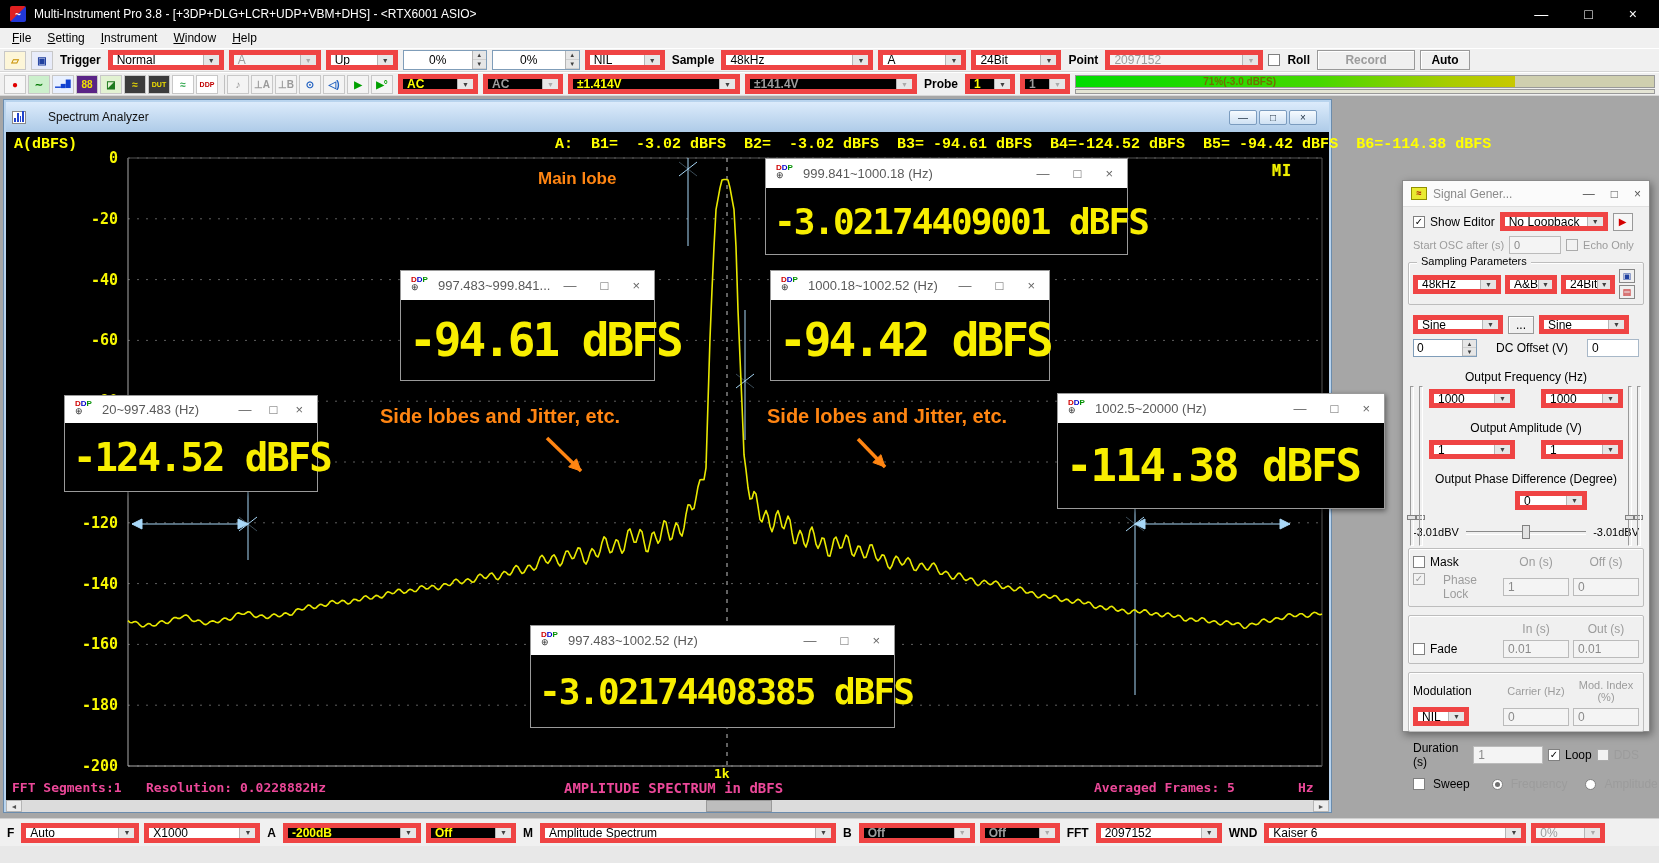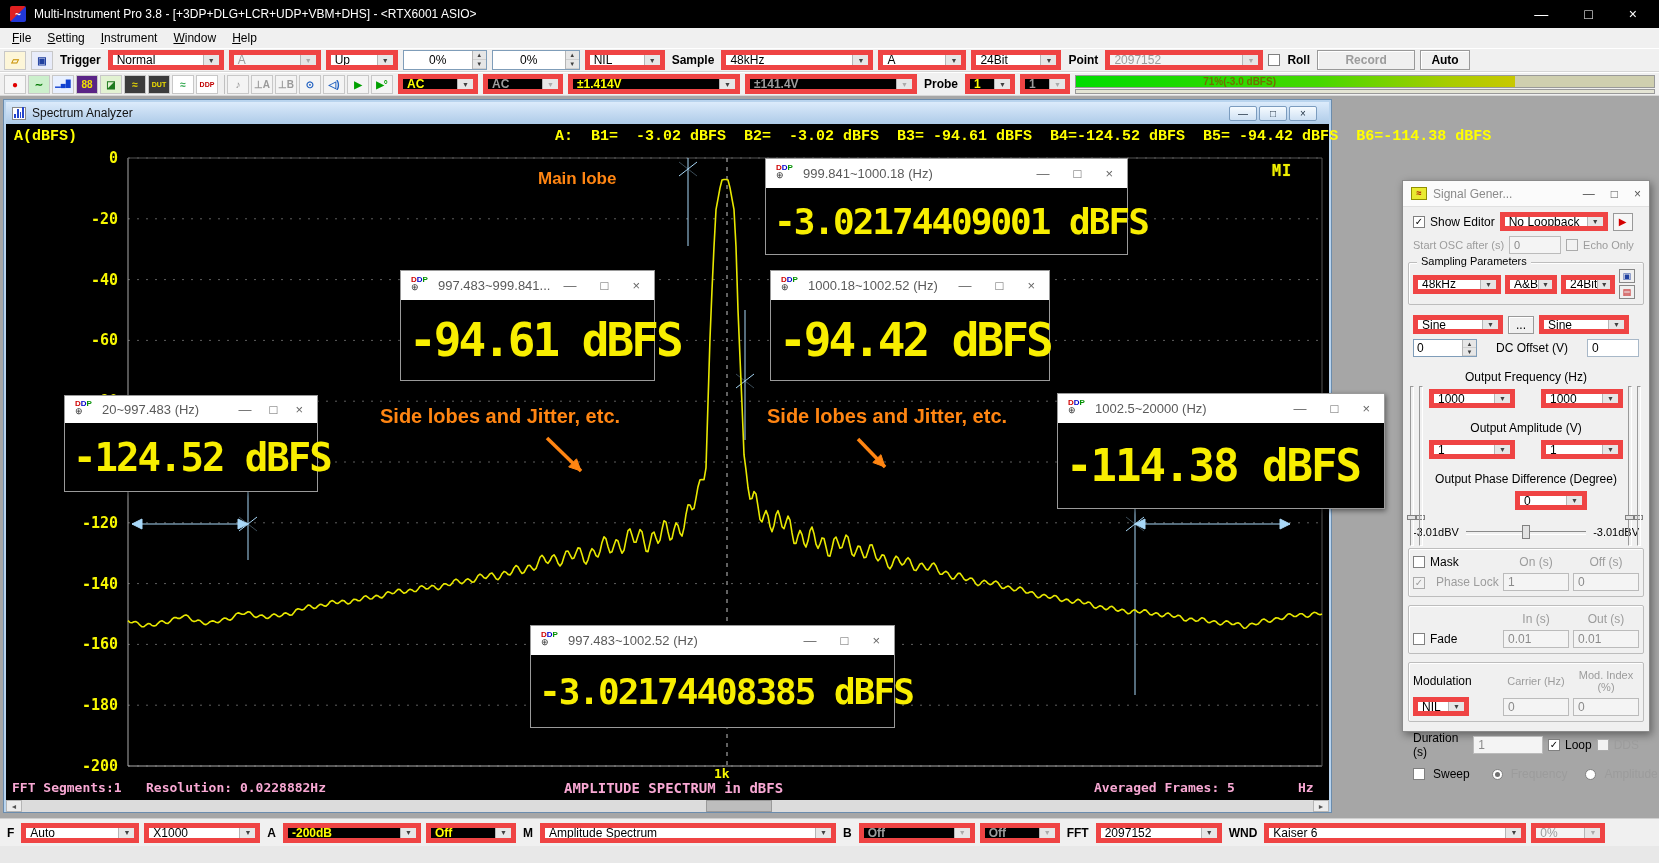--- a/index.html
+++ b/index.html
@@ -49,35 +49,35 @@
     justify-content:center;font-size:10px;font-weight:bold;overflow:hidden;background:#f4f4f4;flex:none}
   .tsep{width:5px;height:19px;border-right:1px solid #c0c0c0;flex:none}
   .meter{flex:1;height:13px;background:#cfcfaf;border:1px solid #999;position:relative;margin-top:-5px}
   .meter-fill{height:100%;background:linear-gradient(90deg,#00dc00 0%,#45d800 55%,#a8cc00 85%,#c8c800 100%)}
   .meter-text{position:absolute;left:22%;top:0;font-size:10px;font-weight:bold;color:#6f6f00;line-height:12px}
   .meter-sub{position:absolute;left:-1px;top:13px;width:calc(100% + 2px);height:5px;background:#e4e4d4;border:1px solid #999}
   
   .mdi{position:absolute;left:0;top:96px;width:1659px;height:722px;background:#a6a6a6;overflow:hidden}
   .sa-window{position:absolute;left:4px;top:4px;width:1327px;height:712px;background:#000;
     border:2px solid #b9d4ee;box-shadow:0 0 0 1px #6b8cad}
-  .sa-title{height:22px;background:linear-gradient(#dcebfb,#aecbe8);display:flex;align-items:center;
-    padding:0 6px;gap:6px;color:#111}
+  .sa-title{height:30px;background:linear-gradient(#dcebfb,#aecbe8);display:flex;align-items:center;
+    padding:0 6px;gap:22px;color:#111}
   .sa-title-icon{width:14px;height:13px;background:#fff;border:1px solid #888;display:flex;
     align-items:flex-end;justify-content:center;gap:1px;padding:1px}
   .sa-title-icon i{width:2px;background:#2244cc}
   .sa-buttons{margin-left:auto;display:flex;gap:2px;padding-right:6px}
   .sa-buttons span{width:28px;height:15px;background:linear-gradient(#f6fbff,#cfe1f3);
     border:1px solid #7b9cbf;border-radius:2px;display:flex;align-items:center;justify-content:center;
     font-size:10px;color:#234}
   .sa-header{height:26px;background:#000;position:relative;
     font-family:Liberation Mono, monospace;font-weight:bold;color:#ffff00}
   .sa-header .ch{position:absolute;left:8px;top:4px;font-size:15px}
   .sa-header .ro{position:absolute;left:549px;top:4px;font-size:15px;white-space:pre}
   .sa-status{position:absolute;font-family:"DejaVu Sans Mono",monospace;font-weight:bold;
-    color:#f9a8d4;font-size:13px;white-space:pre}
+    color:#ec4899;font-size:13px;white-space:pre}
   .xtick{position:absolute;color:#f8f800;font-family:"DejaVu Sans Mono",monospace;font-weight:bold;font-size:13px}
   .sa-scroll{position:absolute;left:0;top:698px;width:1323px;height:12px;background:#dcdcdc;display:flex}
   .sa-scroll .sbtn{width:16px;height:12px;background:#ececec;border:1px solid #b5b5b5;font-size:7px;
     display:flex;align-items:center;justify-content:center;color:#555}
   .sa-scroll .strack{flex:1;position:relative}
   .sa-scroll .sthumb{position:absolute;left:684px;top:0;width:66px;height:12px;background:#bdbdbd;border:1px solid #9a9a9a}
   .mi-logo{position:absolute;left:1266px;top:60px;color:#f0f000;font-family:"DejaVu Sans Mono",monospace;
     font-weight:bold;font-size:15px;letter-spacing:1px;text-shadow:0 0 1px #aa0}
   
   .anno{position:absolute;color:#ff8512;font-weight:bold;white-space:nowrap;z-index:6;
@@ -581,21 +581,21 @@
     </div>
 
     <div class="sg-group">
       <div class="sg-grid">
         <span style="display:flex;gap:5px;align-items:center">
             <span class="cb"></span>
             <span>Mask</span>
           </span>
         <span class="gray" style="text-align:center">On (s)</span>
         <span class="gray" style="text-align:center">Off (s)</span>
-        <span style="display:flex;gap:11px;align-items:flex-end">
+        <span style="display:flex;gap:18px;align-items:flex-start">
             <span class="cb dis checked"></span>
             <span class="gray">Phase Lock</span>
           </span>
         <div class="input dis">1</div>
         <div class="input dis">0</div>
       </div>
     </div>
 
     <div class="sg-group">
       <div class="sg-grid">

